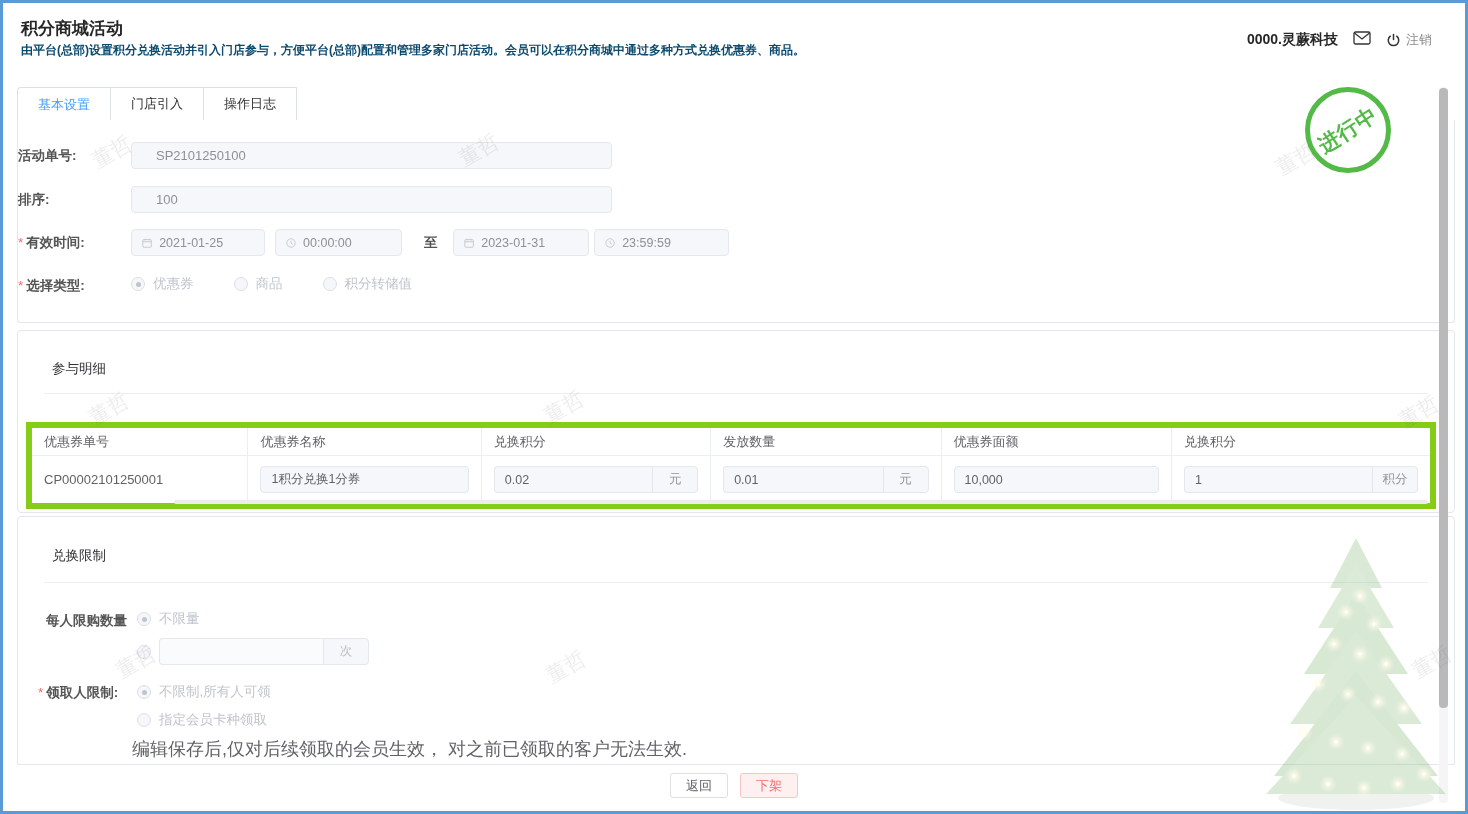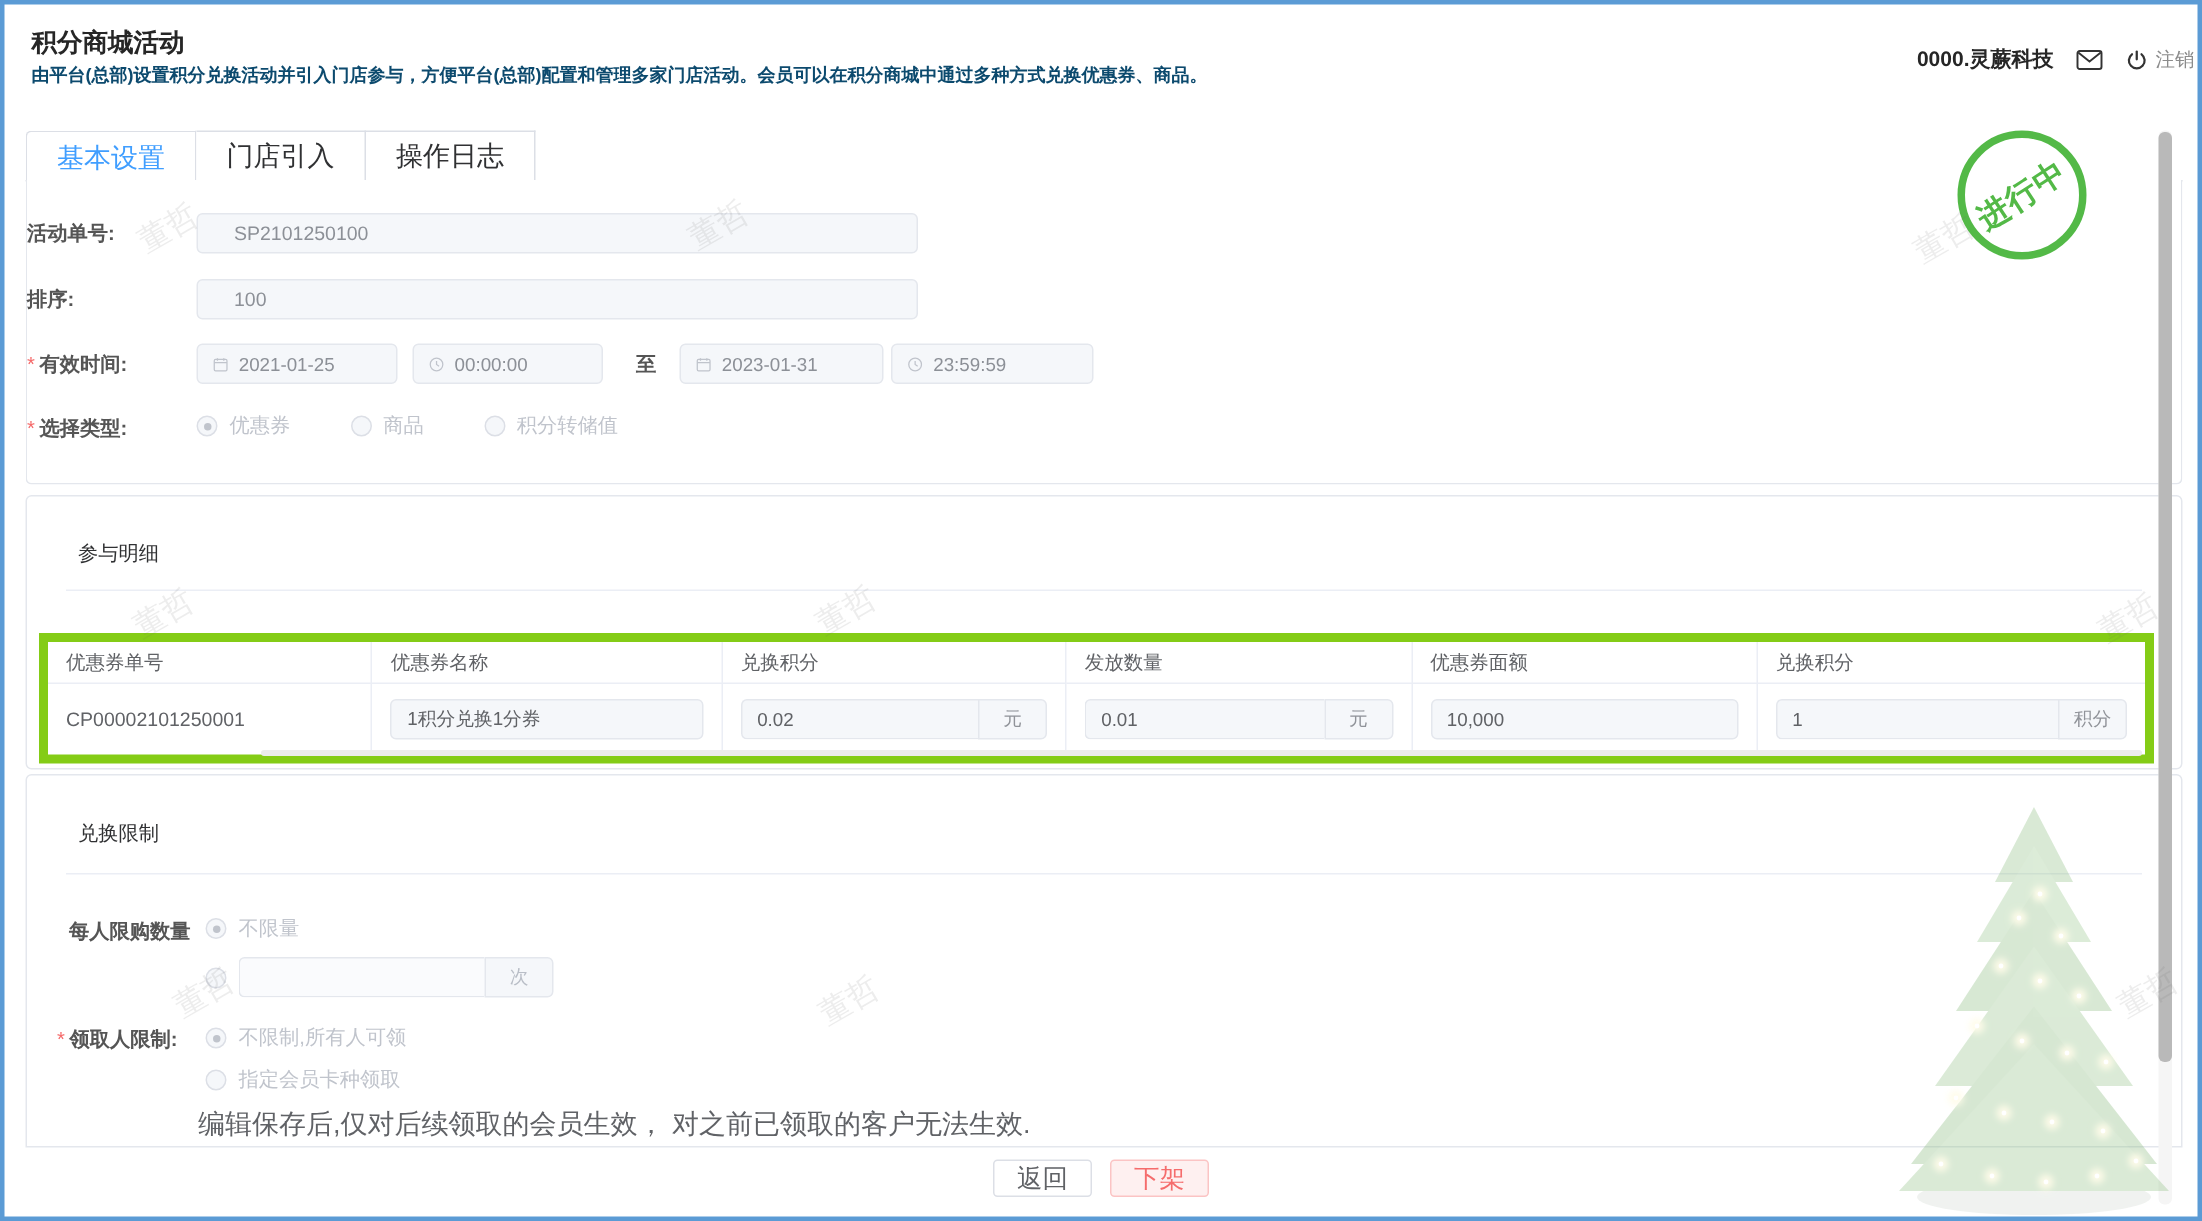--- a/index.html
+++ b/index.html
@@ -7,31 +7,31 @@
   body {
     font-family:"Liberation Sans","DejaVu Sans",sans-serif;
     background:#fff; position:relative; overflow:hidden;
     border:3px solid #5b9bd5;
   }
   .abs { position:absolute; }
 
   
   .page-title { left:18px; top:14px; font-size:17px; font-weight:bold; color:#262626; }
   .page-desc  { left:18px; top:39px; font-size:12px; color:#0c4a6e;font-weight:bold; }
-  .account-bar { right:2px; top:28px; display:flex; align-items:center; gap:15px; }
+  .account-bar { right:33px; top:28px; display:flex; align-items:flex-start; gap:15px; }
   .account-name { font-size:14px; font-weight:bold; color:#262626; }
   .icon-btn { display:inline-flex; align-items:center; justify-content:center; cursor:pointer; }
   .logout-group { display:flex; align-items:center; gap:5px; cursor:pointer; }
   .logout-text { font-size:13px; color:#8c8c8c; }
 
   
   .tabbar { left:14px; top:84px; width:1438px; height:34px; border-bottom:1px solid #dcdfe6; display:flex; }
   .tab {
     height:34px; padding:0 20px; display:flex; align-items:center; justify-content:center;
-    font-size:18px; color:#303133; border:1px solid #dcdfe6; border-left:none;
+    font-size:13px; color:#303133; border:1px solid #dcdfe6; border-left:none;
     background:#fff; cursor:pointer; position:relative;
   }
   .tab:first-child { border-left:1px solid #dcdfe6; border-top-left-radius:4px; }
   .tab.active { color:#409eff; border-bottom:1px solid #fff; margin-bottom:-1px; height:35px; }
 
   
   .card { left:14px; width:1438px; border:1px solid #e4e7ed; border-radius:4px; background:#fff; }
   .card1 { top:117px; height:203px; border-top:none; border-radius:0 0 4px 4px; }
   .card2 { top:327px; height:183px; }
   .card3 { top:513px; height:249px; border-radius:4px 4px 0 0; }
@@ -65,21 +65,21 @@
   .td { height:47px; font-size:13px; color:#606266; }
   .c0{width:218px;} .c1{width:235px;} .c2{width:231px;} .c3{width:232px;} .c4{width:232px;} .c5{width:260px; border-right:none;}
   .cell-input { height:27px; background:#f5f7fa; border:1px solid #e4e7ed; border-radius:4px; font-size:12.5px; color:#606266; padding:0 10px; width:100%; outline:none; font-family:inherit; }
   .igroup { display:flex; width:100%; height:27px; }
   .igroup .cell-input { border-radius:4px 0 0 4px; border-right:none; }
   .unit-box { flex:0 0 46px; background:#f5f7fa; border:1px solid #e4e7ed; border-radius:0 4px 4px 0; display:flex; align-items:center; justify-content:center; font-size:12.5px; color:#909399; }
   .hscroll-hint { left:156px; top:169px; width:1254px; height:4px; background:#ececec; border-radius:2px; }
 
   
   .footer-bar { left:0; top:770px; width:100%; display:flex; justify-content:center; gap:12px; }
-  .btn { height:25px; padding:0 15px; font-size:17px; border-radius:3px; cursor:pointer;
+  .btn { height:25px; padding:0 15px; font-size:13px; border-radius:3px; cursor:pointer;
          display:flex; align-items:center; justify-content:center;
          font-family:"Liberation Sans","DejaVu Sans",sans-serif; }
   .btn-plain { background:#fff; border:1px solid #dcdfe6; color:#606266; }
   .btn-danger { background:#fef0f0; border:1px solid #fbc4c4; color:#f56c6c; }
 
   
   .stamp { left:1302px; top:84px; width:86px; height:86px; border:5px solid #45b438; border-radius:50%;
            display:flex; align-items:center; justify-content:center; opacity:.92; background:transparent; }
   .stamp span { transform:rotate(-33deg); font-size:21px; font-weight:bold; color:#45b438; letter-spacing:1px; white-space:nowrap; }
 

